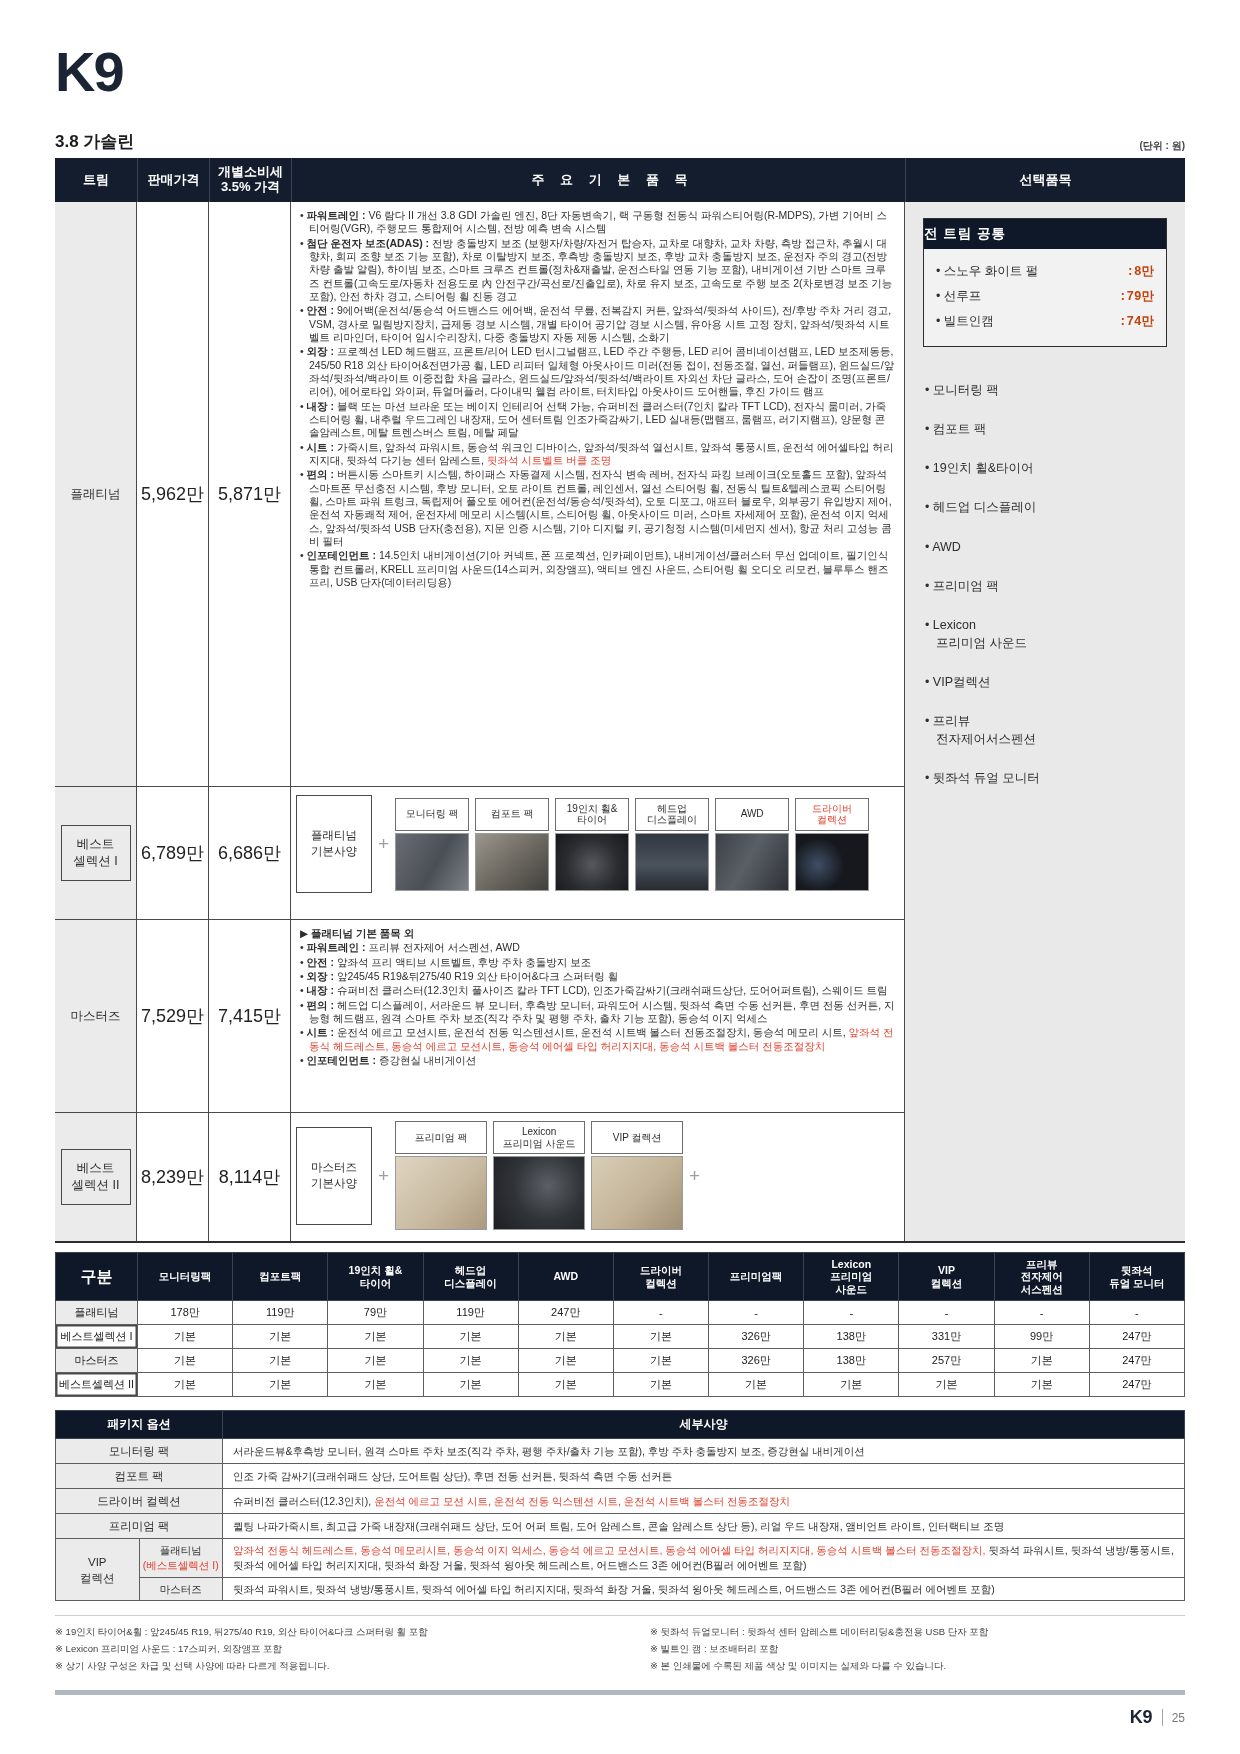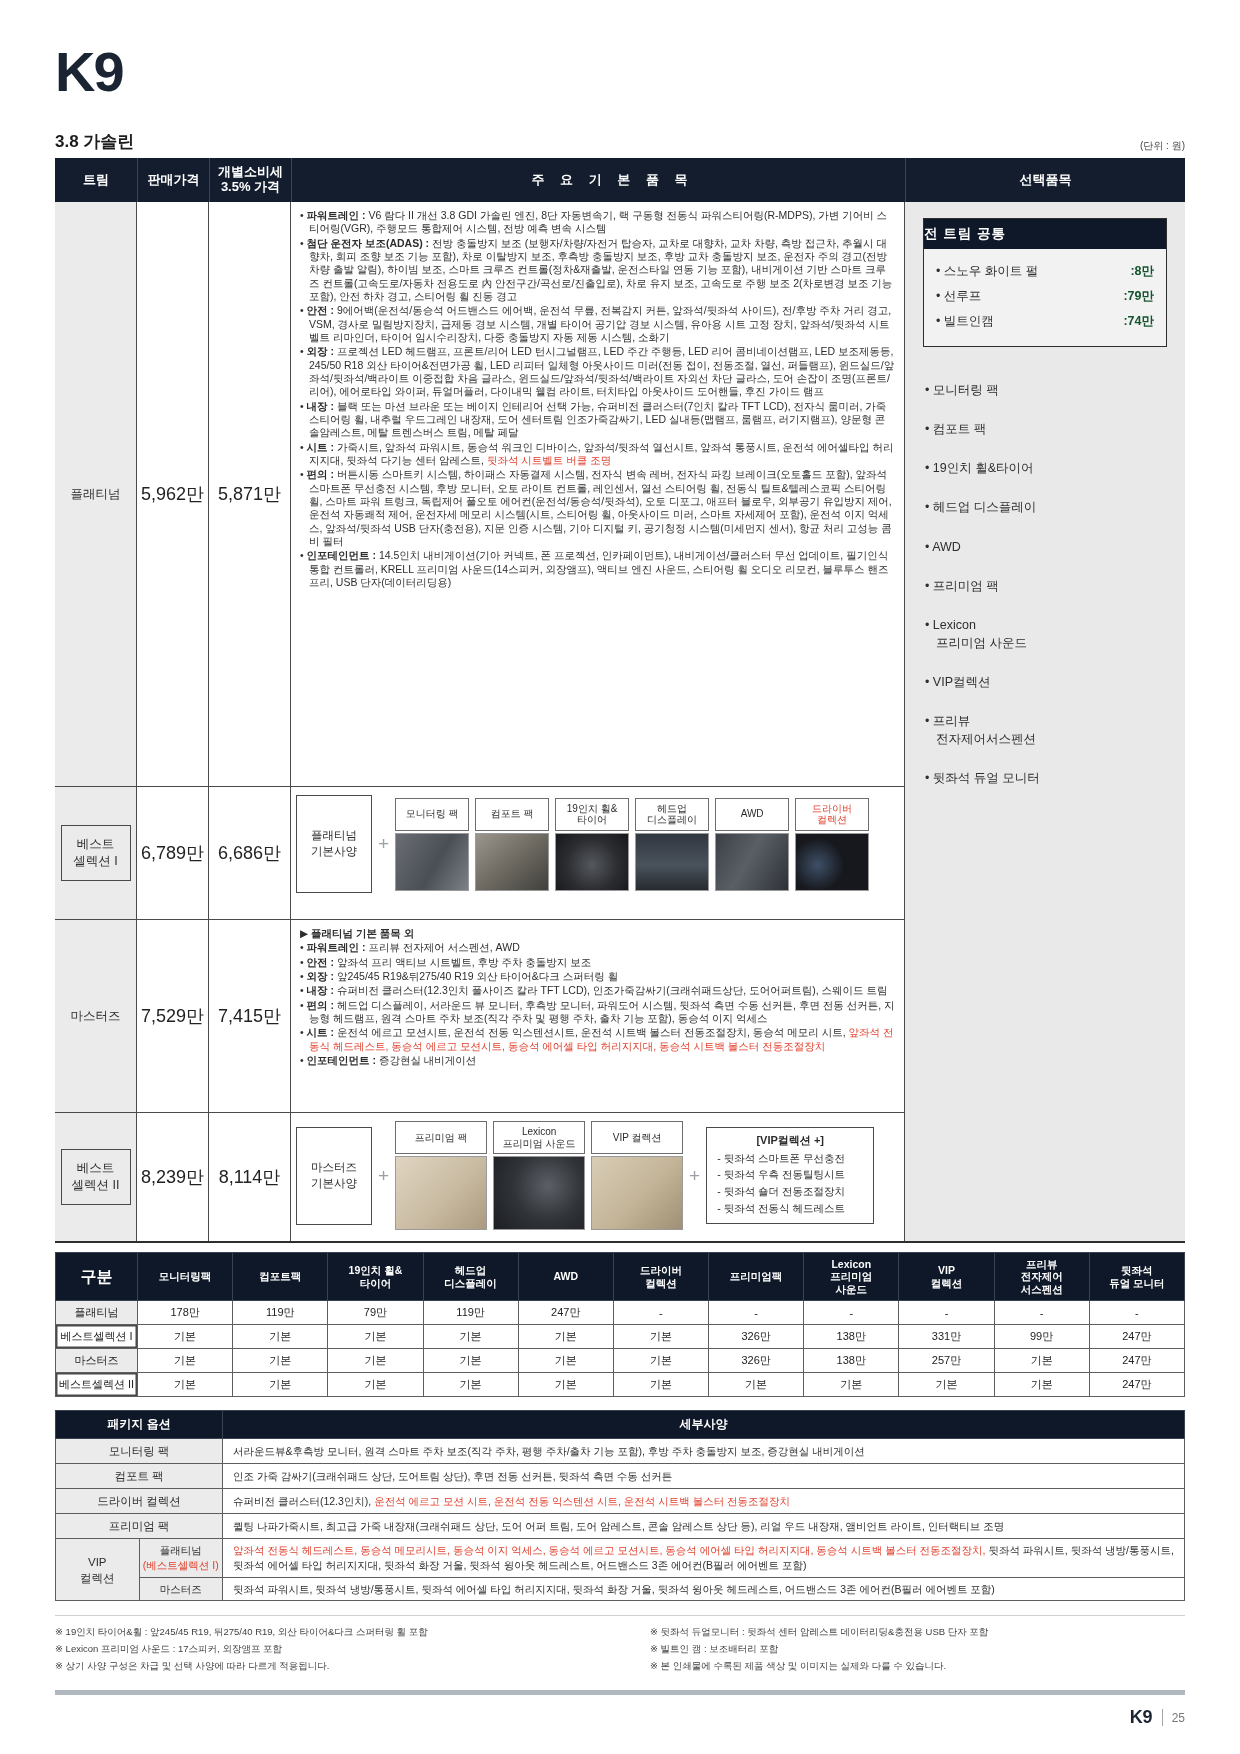--- a/index.html
+++ b/index.html
@@ -1,21 +1,21 @@
 <!DOCTYPE html>
 <html><head>
 <meta charset="utf-8">
 <style>
   html,body{margin:0;padding:0;background:#fff;}
   body{width:1240px;height:1754px;font-family:"Liberation Sans","DejaVu Sans",sans-serif;color:#2b2b2b;position:relative;overflow:hidden;}
   .page{padding:44px 55px 0 55px;}
   .title{font-size:56px;font-weight:800;color:#1a2433;letter-spacing:-2px;line-height:1;}
   .sub-row{display:flex;justify-content:space-between;align-items:flex-end;margin-top:30px;margin-bottom:5px;}
   .subtitle{font-size:17px;font-weight:700;color:#1c1c1c;}
-  .unit{font-size:10px;color:#444;}
+  .unit{font-size:10px;color:#444;font-weight:bold;}
 
   
   .mtable{width:1130px;border-bottom:2px solid #2e2e2e;}
   .mhead{display:flex;background:#131d2e;color:#fff;font-size:13px;font-weight:700;}
   .mhead>div{display:flex;align-items:center;justify-content:center;min-height:44px;box-sizing:border-box;text-align:center;white-space:pre-line;line-height:1.15;border-left:1px solid #3a4456;}
   .mhead>div:first-child{border-left:none;}
   .c-trim{width:82px;}.c-price{width:72px;}.c-tax{width:82px;}.c-feat{width:614px;}.c-side{width:280px;}
   .sp{letter-spacing:6px;padding-left:28px;}
   .mbody{display:flex;}
   .mleft{width:850px;}
@@ -55,21 +55,21 @@
   .vip-title{font-weight:700;text-align:center;font-size:11px;margin-bottom:3px;}
   .vip-item{margin:4px 0;line-height:1.2;}
 
   
   .mside{width:280px;background:#e9e9e9;padding:16px 18px;box-sizing:border-box;}
   .common-box{border:1.5px solid #2e2e2e;background:#f2f2f2;}
   .common-head{background:#0f1828;color:#fff;font-size:13.5px;font-weight:700;padding:6px 0;letter-spacing:1px;}
   .common-items{padding:10px 10px 12px 10px;}
   .common-item{display:flex;justify-content:space-between;font-size:12.5px;padding:4px 2px;color:#2e2e2e;}
   .common-item .nm::before{content:"• ";}
-  .common-item .pr{font-weight:700;color:#14532d;}
+  .common-item .pr{font-weight:700;color:#c2410c;font-family:Liberation Mono, monospace;}
   .side-list{margin-top:34px;}
   .side-item{font-size:12.5px;color:#2e2e2e;margin:0 0 21px 2px;padding-left:11px;text-indent:-11px;white-space:pre-line;line-height:1.45;}
   .side-item::before{content:"• ";}
 
   
   .opt-table{width:1130px;border-collapse:collapse;table-layout:fixed;margin-top:9px;}
   .opt-table th{background:#0f1828;color:#fff;font-size:10.5px;font-weight:700;padding:3px 1px;border:1px solid #39424f;white-space:pre-line;line-height:1.2;height:48px;box-sizing:border-box;}
   .opt-table th.first{width:82px;font-size:16px;}
   .opt-table td{border:1px solid #5e5e5e;text-align:center;font-size:11px;padding:4px 2px;color:#222;height:22px;box-sizing:border-box;}
   .opt-table td.name{background:#ebebeb;font-size:11px;}
@@ -214,27 +214,20 @@
               <div class="thumb wide">
                 <div class="thumb-label">Lexicon
 프리미엄 사운드</div>
                 <div class="thumb-img img-speaker"></div>
               </div>
               <div class="thumb wide">
                 <div class="thumb-label">VIP 컬렉션</div>
                 <div class="thumb-img img-interior"></div>
               </div>
               <div class="plus">+</div>
-              <div class="vip-box">
-                <div class="vip-title">[VIP컬렉션 +]</div>
-                <div class="vip-item">- 뒷좌석 스마트폰 무선충전</div>
-                <div class="vip-item">- 뒷좌석 우측 전동틸팅시트</div>
-                <div class="vip-item">- 뒷좌석 숄더 전동조절장치</div>
-                <div class="vip-item">- 뒷좌석 전동식 헤드레스트</div>
-              </div>
             </div>
           </div>
         </div>
 
       </div>
 
       <div class="mside">
         <div class="common-box">
           <div class="common-head">전 트림 공통</div>
           <div class="common-items">

